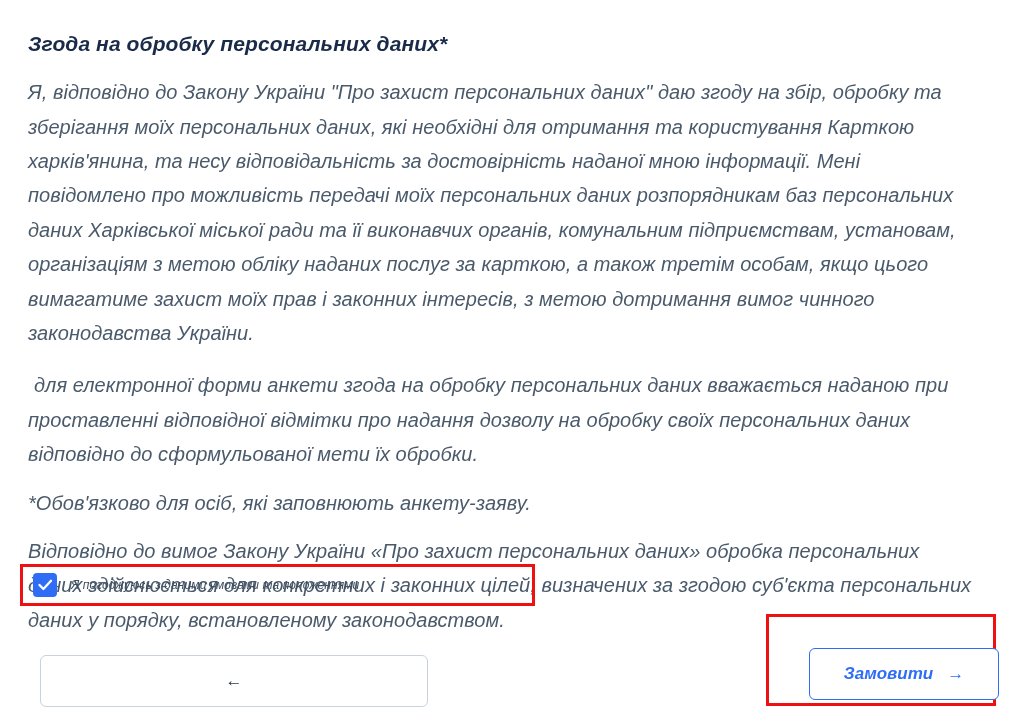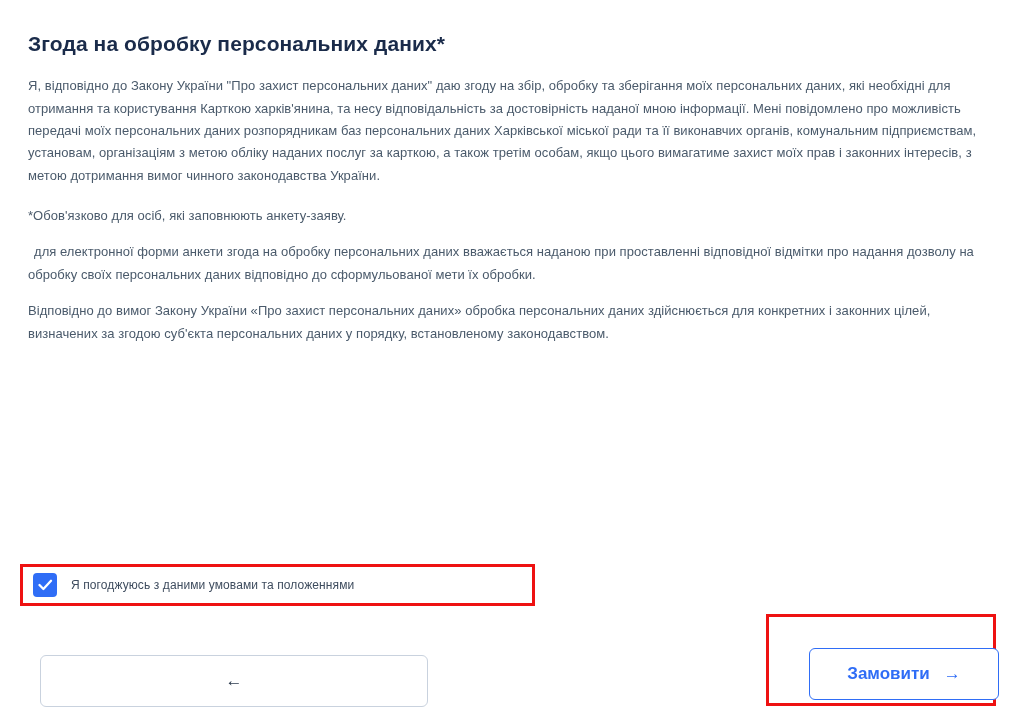--- a/index.html
+++ b/index.html
@@ -13,31 +13,32 @@
     font-family: "Liberation Sans", sans-serif;
     color: #3c4a5b;
     overflow: hidden;
   }
   .page {
     position: relative;
     width: 1018px;
     height: 536px;
     box-sizing: border-box;
     padding: 20px 22px 0 28px;
+    font-style: italic;
   }
   .page-title {
     font-size: 21px;
     font-weight: bold;
     color: #1a2b4a;
     letter-spacing: 0.1px;
     margin: 10px 0 18px 0;
     line-height: 1.3;
   }
   .paragraph {
-    font-size: 13px;
+    font-size: 20px;
     line-height: 1.72;
     color: #4a5a6b;
     margin: 0 0 18px 0;
     max-width: 950px;
     letter-spacing: 0.05px;
   }
   .paragraph.indent {
     text-indent: 6px;
   }
   .gap-large {
@@ -140,23 +141,23 @@
 </head>
 <body>
 
 <div class="page">
 
   <h1 class="page-title">Згода на обробку персональних даних*</h1>
 
   <p class="paragraph">Я, відповідно до Закону України "Про захист персональних даних" даю згоду на збір, обробку та зберігання моїх персональних даних, які необхідні для отримання та користування Карткою харків'янина, та несу відповідальність за достовірність наданої мною інформації. Мені повідомлено про можливість передачі моїх персональних даних розпорядникам баз персональних даних Харківської міської ради та її виконавчих органів, комунальним підприємствам, установам, організаціям з метою обліку наданих послуг за карткою, а також третім особам, якщо цього вимагатиме захист моїх прав і законних інтересів, з метою дотримання вимог чинного законодавства України.</p>
 
 
+  <p class="paragraph indent gap-small">для електронної форми анкети згода на обробку персональних даних вважається наданою при проставленні відповідної відмітки про надання дозволу на обробку своїх персональних даних відповідно до сформульованої мети їх обробки.</p>
+
   <p class="paragraph gap-small">*Обов'язково для осіб, які заповнюють анкету-заяву.</p>
-
-  <p class="paragraph indent gap-small">для електронної форми анкети згода на обробку персональних даних вважається наданою при проставленні відповідної відмітки про надання дозволу на обробку своїх персональних даних відповідно до сформульованої мети їх обробки.</p>
 
   <p class="paragraph">Відповідно до вимог Закону України «Про захист персональних даних» обробка персональних даних здійснюється для конкретних і законних цілей, визначених за згодою суб'єкта персональних даних у порядку, встановленому законодавством.</p>
 
   <div class="consent-wrap">
     <div class="consent-row">
       <span class="checkbox">
         <svg width="15" height="12" viewBox="0 0 15 12" aria-hidden="true">
           <path d="M1.5 6 L5.4 10 L13 1.8" fill="none" stroke="#ffffff" stroke-width="2.3" stroke-linecap="round" stroke-linejoin="round"></path>
         </svg>
       </span>

